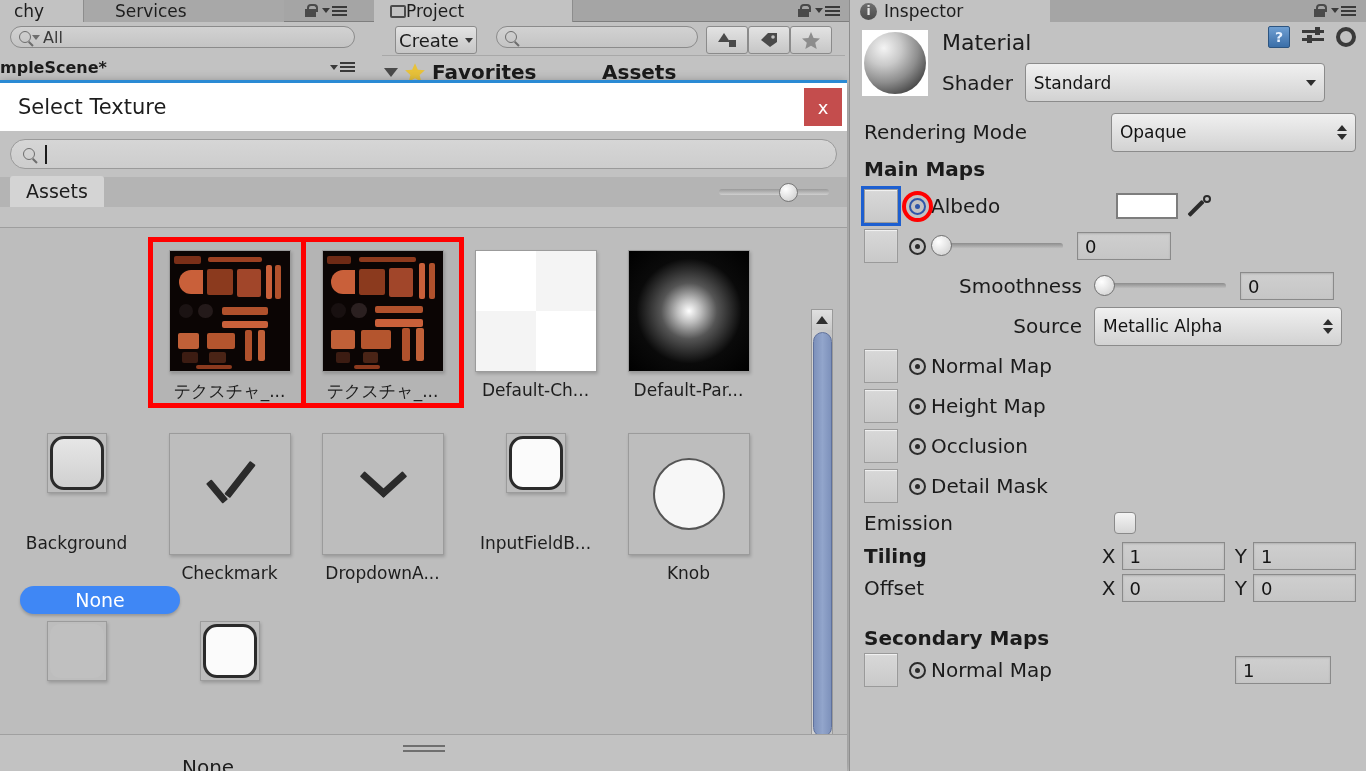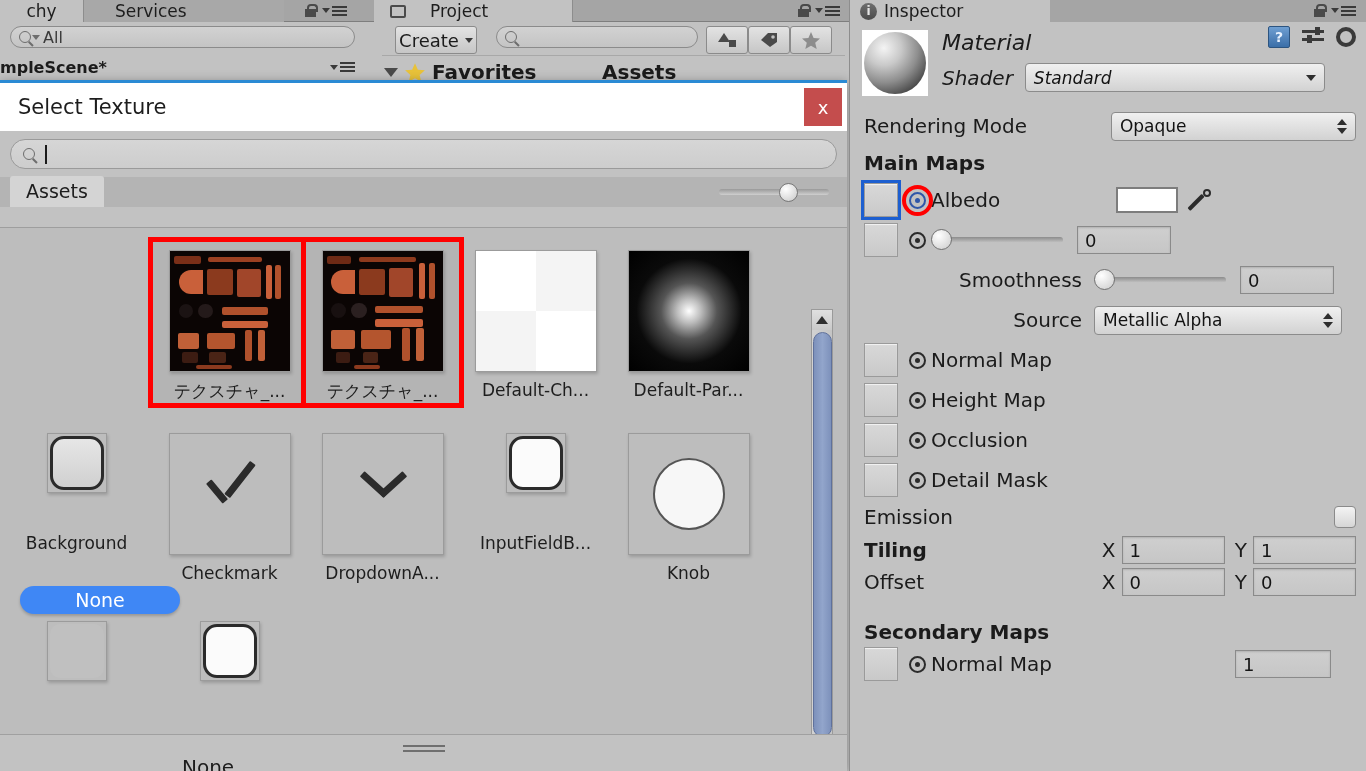--- a/index.html
+++ b/index.html
@@ -136,25 +136,25 @@
   .insp-tabbar { height: 22px; background: #a5a5a5; position: relative; }
   .insp-tab { position: absolute; left: 0; top: 0; height: 22px; background: #c2c2c2; display: flex;
     align-items: center; gap: 7px; padding: 0 16px 0 10px; font-size: 17px; color: #1d1d1d; }
   .insp-i { width: 17px; height: 17px; border-radius: 50%; background: linear-gradient(#6f6f6f,#4a4a4a);
     color: #e6e6e6; font-size: 12px; font-weight: bold; display: flex; align-items: center; justify-content: center; }
 
   .mat-head { display: flex; padding: 8px 10px 4px 12px; gap: 14px; align-items: flex-start; }
   .mat-preview { width: 66px; height: 66px; background: #fff; display: flex; align-items: center; justify-content: center; }
   .mat-sphere { width: 62px; height: 62px; border-radius: 50%;
     background: radial-gradient(circle at 32% 26%, #f4f4f4 0%, #c9c9c9 28%, #8e8e8e 55%, #3a3a3a 85%, #141414 100%); }
-  .mat-right { flex: 1; font-style: italic; }
+  .mat-right { flex: 1; }
   .mat-title { font-size: 22px; color: #1b1b1b; }
   .shader-row { display: flex; align-items: center; gap: 12px; margin-top: 8px; }
   .shader-lbl { font-size: 20px; color: #1b1b1b; }
-  .dropdown { height: 29px; border: 1px solid #8b8b8b; border-radius: 4px;
+  .dropdown { height: 39px; border: 1px solid #8b8b8b; border-radius: 4px;
     background: linear-gradient(#f0f0f0,#d2d2d2); display: flex; align-items: center;
     padding: 0 8px; font-size: 17px; color: #121212; position: relative; }
   .dd-caret { position: absolute; right: 8px; width: 0; height: 0; border-left: 5px solid transparent;
     border-right: 5px solid transparent; border-top: 6px solid #2e2e2e; }
   .dd-updown { position: absolute; right: 8px; display: flex; flex-direction: column; gap: 3px; }
   .dd-updown i { width: 0; height: 0; border-left: 5px solid transparent; border-right: 5px solid transparent; }
   .dd-updown i.u { border-bottom: 6px solid #2e2e2e; }
   .dd-updown i.d { border-top: 6px solid #2e2e2e; }
 
   .insp-icons { position: absolute; right: 10px; top: 26px; display: flex; align-items: center; gap: 12px; }
@@ -201,21 +201,21 @@
   .axis { font-size: 20px; color: #1b1b1b; margin: 0 6px 0 0; }
 </style>
 </head>
 <body>
 
 <div id="root">
 
   <div class="editor-bg"></div>
 
   <div class="tabbar" style="left:0; width:374px;"></div>
-  <div class="tab active" style="left:0; width:84px;justify-content:center;">
+  <div class="tab active" style="left:0; width:84px;">
     <span>chy</span>
   </div>
   <div class="tab inactive" style="left:84px; width:200px; background:#a8a8a8;padding-left:31px;">
     <span>Services</span>
   </div>
   <div class="panel-tools" style="left:305px; top:4px;">
     <span class="lock-ico"></span>
     <span class="burger">
       <span class="car"></span>
         <span class="lines">
@@ -234,21 +234,21 @@
   <div class="burger" style="position:absolute; left:330px; top:62px;">
     <span class="car"></span>
       <span class="lines">
         <i></i>
         <i></i>
         <i></i>
       </span>
   </div>
 
   <div class="tabbar" style="left:376px; width:473px;"></div>
-  <div class="tab active" style="left:376px; width:197px; gap:24px;">
+  <div class="tab active" style="left:376px; width:197px; gap:0;">
     <span style="width:16px;height:13px;border:2px solid #4a4a4a;border-radius:2px;display:inline-block;"></span>
     <span>Project</span>
   </div>
   <div class="panel-tools" style="left:798px; top:4px;">
     <span class="lock-ico"></span>
     <span class="burger">
       <span class="car"></span>
         <span class="lines">
           <i></i>
           <i></i>
@@ -594,21 +594,21 @@
         <div class="ptexslot" style="margin-right:6px;"></div>
         <span class="radio-dot"></span>
         <span class="plabel">Occlusion</span>
       </div>
       <div class="prow">
         <div class="ptexslot" style="margin-right:6px;"></div>
         <span class="radio-dot"></span>
         <span class="plabel">Detail Mask</span>
       </div>
 
-      <div class="prow" style="height:34px;justify-content:space-between;">
+      <div class="prow" style="height:34px;">
         <span class="plabel" style="width:250px;">Emission</span>
         <div class="checkbox"></div>
       </div>
 
       <div class="prow" style="height:32px;">
         <span class="plabel" style="width:240px;font-weight:bold;">Tiling</span>
         <span class="axis">X</span>
         <div class="numfield" style="width:104px;">
           <span>1</span>
         </div>

